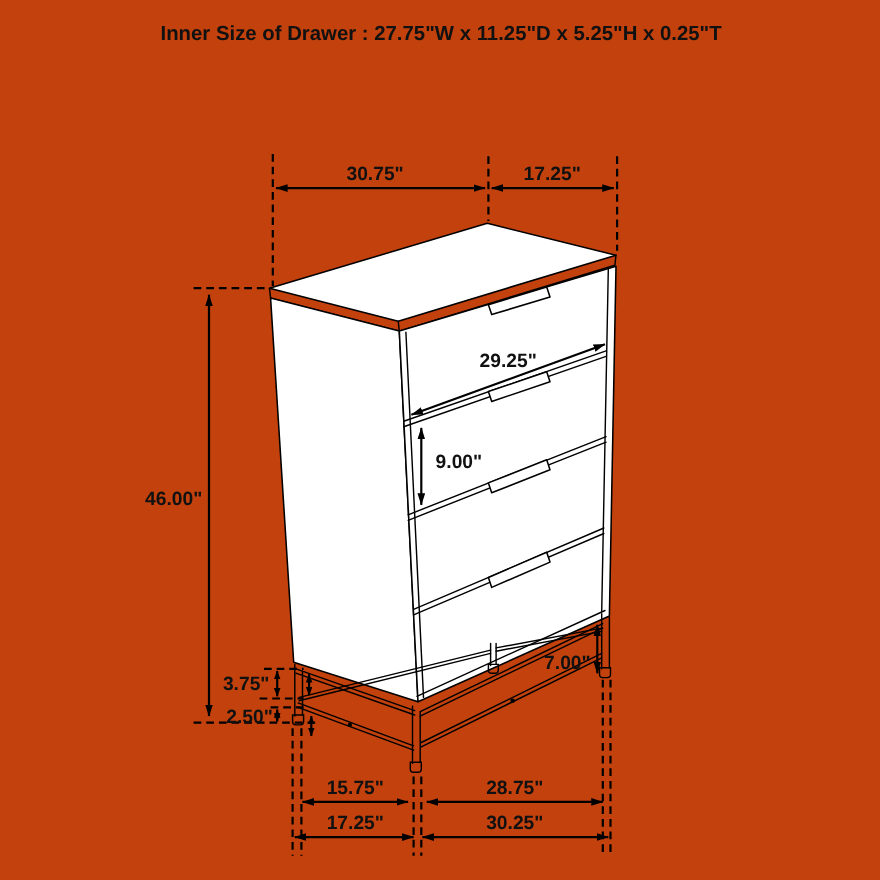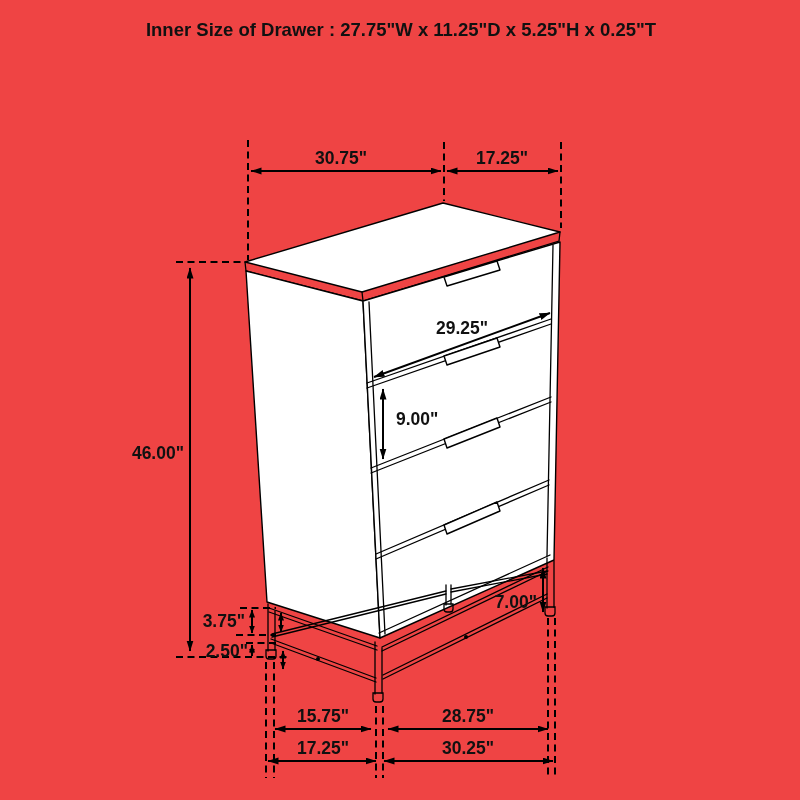--- a/index.html
+++ b/index.html
@@ -1,16 +1,16 @@
 <!DOCTYPE html>
 <html><head>
 <meta charset="utf-8">
 <style>
   html,body{margin:0;padding:0;background:#fff;}
-  .canvas{position:relative;width:800px;height:800px;background:#ef4444;overflow:hidden;
+  .canvas{position:relative;width:800px;height:800px;background:#c2410c;overflow:hidden;
           font-family:"Liberation Sans",sans-serif;}
   svg{display:block;}
   
   .ln{stroke:#000;stroke-width:1.3;fill:none;stroke-linecap:round;}
   .fc{fill:#fff;stroke:#000;stroke-width:1.4;stroke-linejoin:round;}
   .dim{stroke:#000;stroke-width:2;fill:none;}
   .dsh{stroke:#000;stroke-width:2;fill:none;stroke-dasharray:7 4.5;}
   .lbl{font:bold 17.5px "Liberation Sans",sans-serif;fill:#111;}
   .ttl{font:bold 18.5px "Liberation Sans",sans-serif;fill:#111;}
 </style>

